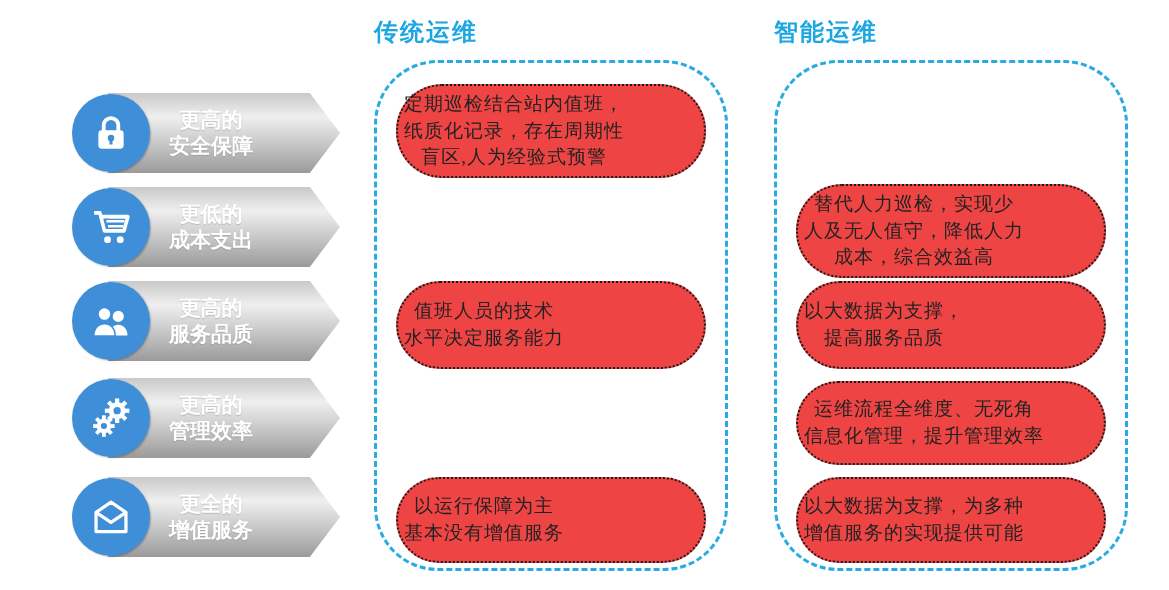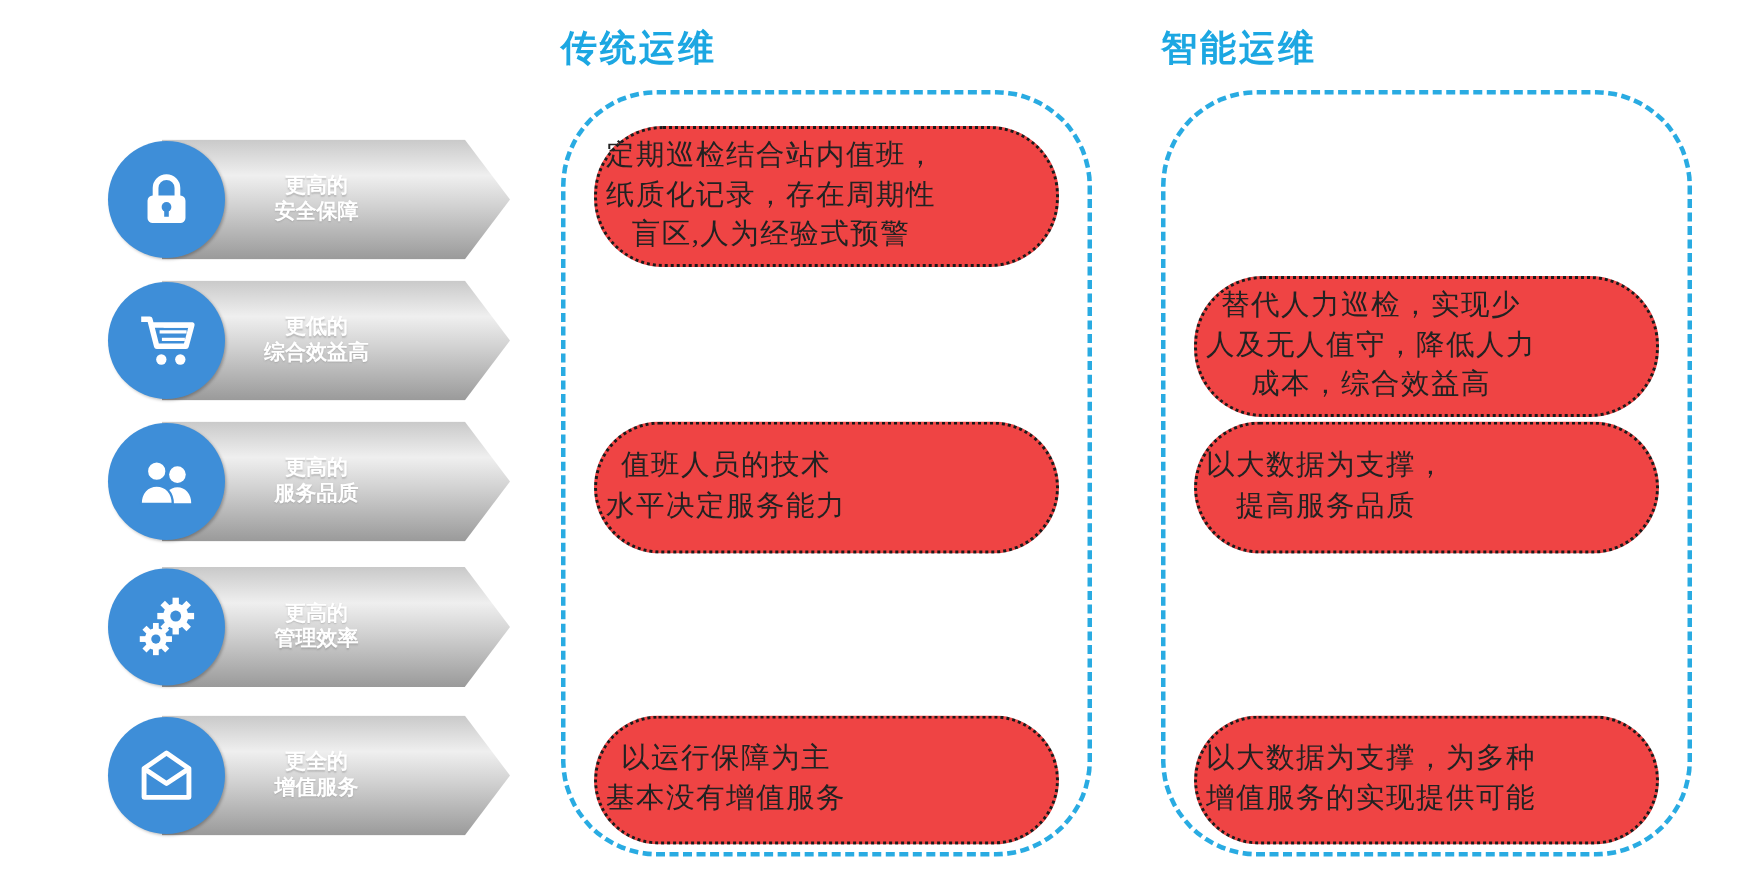--- a/index.html
+++ b/index.html
@@ -9,21 +9,21 @@
   }
   
   .cat-row{position:absolute;left:0;width:360px;height:80px;}
   .cat-arrow{
     position:absolute;left:108px;top:0;width:232px;height:80px;
     background:linear-gradient(180deg,#c9c9c9 0%,#efefef 30%,#d2d2d2 55%,#9a9a9a 100%);
     clip-path:polygon(0 0,87% 0,100% 50%,87% 100%,0 100%);
     display:flex;align-items:center;justify-content:center;
   }
   .cat-label{
-    color:#ffffff;font-weight:bold;font-size:14px;line-height:1.25;
+    color:#ffffff;font-weight:bold;font-size:21px;line-height:1.25;
     text-align:center;white-space:pre-line;padding-right:26px;
     text-shadow:0 1px 1px rgba(120,120,120,.35);
   }
   .cat-circle{
     position:absolute;left:72px;top:1px;width:78px;height:78px;border-radius:50%;
     background:#3e8ed8;display:flex;align-items:center;justify-content:center;
     box-shadow:1px 1px 2px rgba(0,0,0,.25);
   }
   .cat-circle svg{width:46px;height:46px;display:block;}
   
@@ -65,21 +65,21 @@
           <rect x="5.4" y="10.6" width="13.2" height="9.6" rx="1.8" fill="#fff"></rect>
           <circle cx="12" cy="14.6" r="1.7" fill="#3e8ed8"></circle>
           <rect x="11.2" y="15.2" width="1.6" height="2.8" fill="#3e8ed8"></rect>
         </svg>
     </div>
   </div>
 
   <div class="cat-row" style="top:187px">
     <div class="cat-arrow">
       <div class="cat-label">更低的
-综合效益高</div>
+成本支出</div>
     </div>
     <div class="cat-circle">
       <svg viewBox="0 0 24 24">
           <path d="M3.2 4.6h3l2.4 9.4h10.2l2-7.4H7.2" fill="none" stroke="#fff" stroke-width="1.9" stroke-linejoin="round"></path>
           <path d="M9.6 9h9.4M10.4 11.6h8M11 7h8.6" stroke="#fff" stroke-width="1.2"></path>
           <circle cx="10.2" cy="18.6" r="1.8" fill="#fff"></circle>
           <circle cx="16.8" cy="18.6" r="1.8" fill="#fff"></circle>
         </svg>
     </div>
   </div>
@@ -173,18 +173,22 @@
 
   <div class="obox" style="left:796px;top:184px;height:90px">
       <div class="txt">替代人力巡检，实现少
 人及无人值守，降低人力
 成本，综合效益高</div>
     </div>
   <div class="obox" style="left:796px;top:281px;height:84px">
       <div class="txt">以大数据为支撑，
 提高服务品质</div>
     </div>
+  <div class="obox" style="left:796px;top:381px;height:80px">
+      <div class="txt">运维流程全维度、无死角
+信息化管理，提升管理效率</div>
+    </div>
   <div class="obox" style="left:796px;top:477px;height:82px">
       <div class="txt">以大数据为支撑，为多种
 增值服务的实现提供可能</div>
     </div>
 
 </div>
 
 </body></html>

